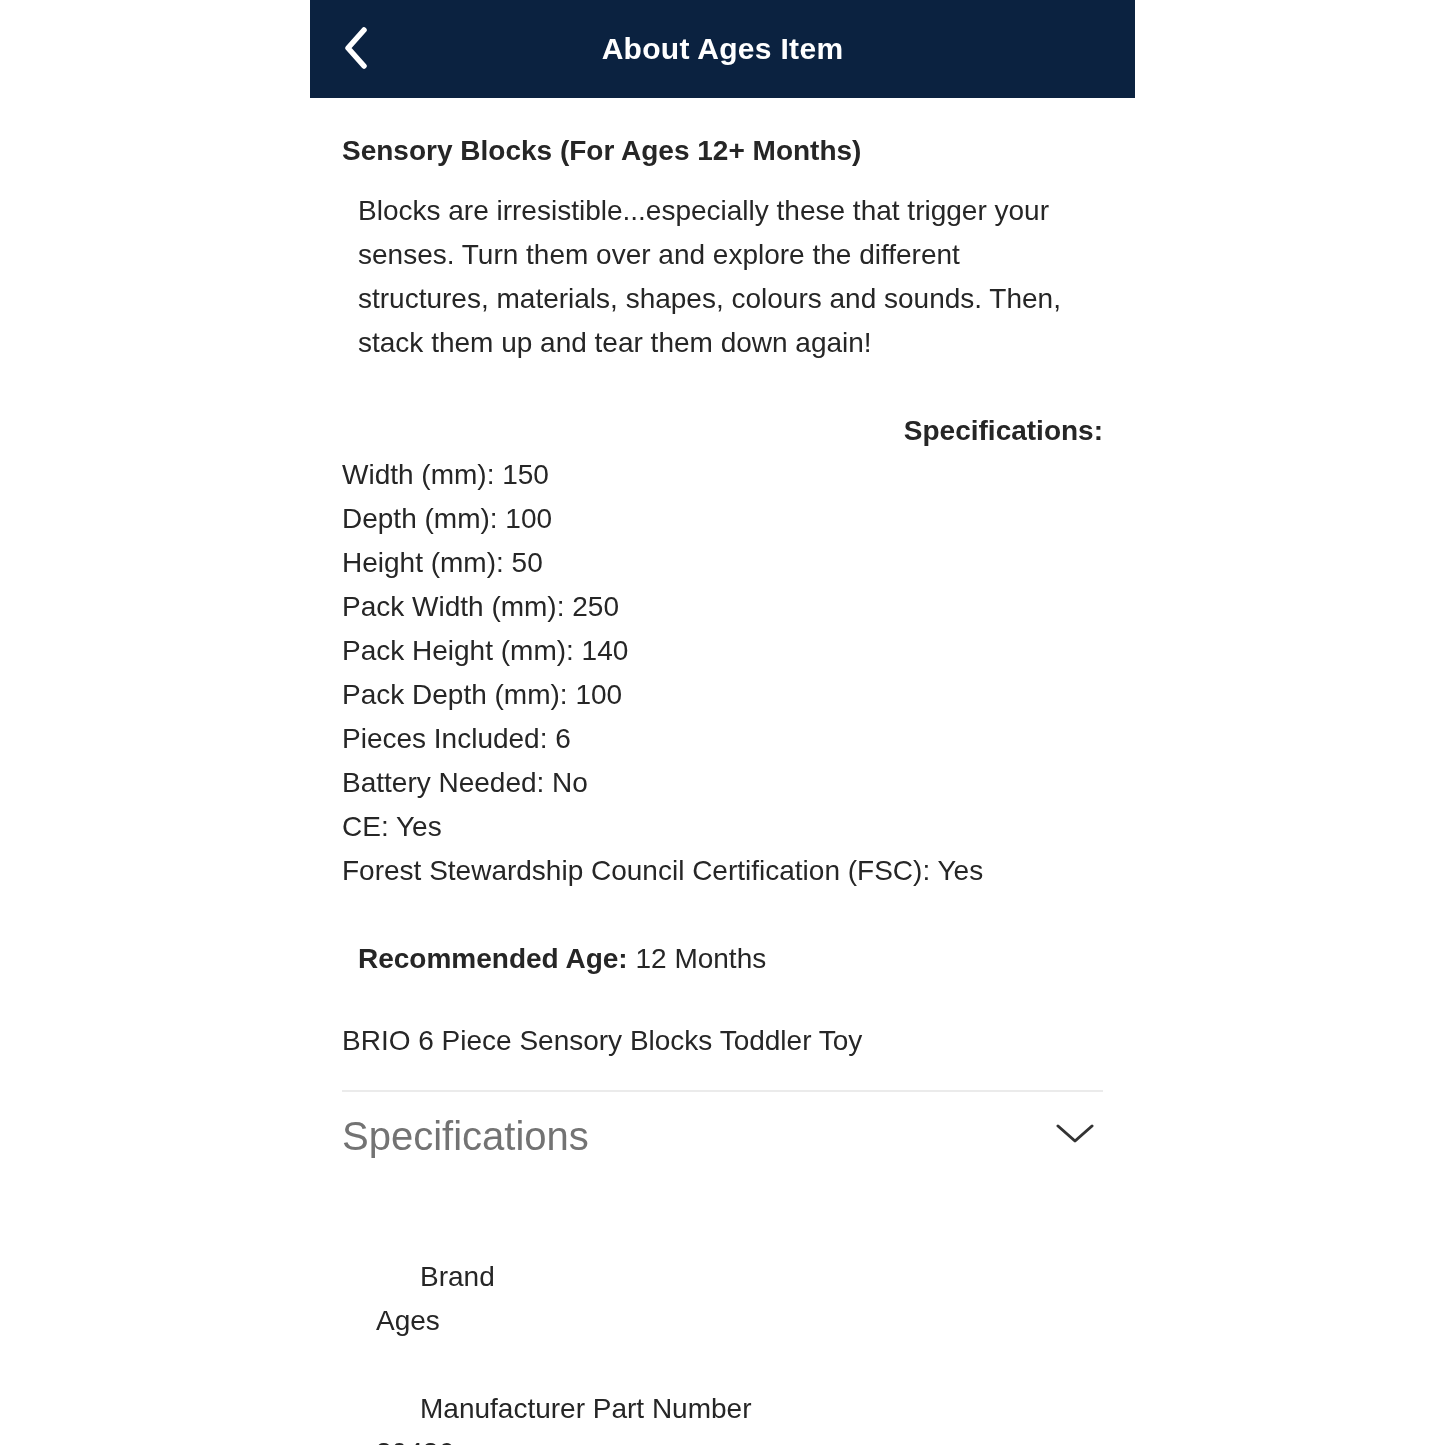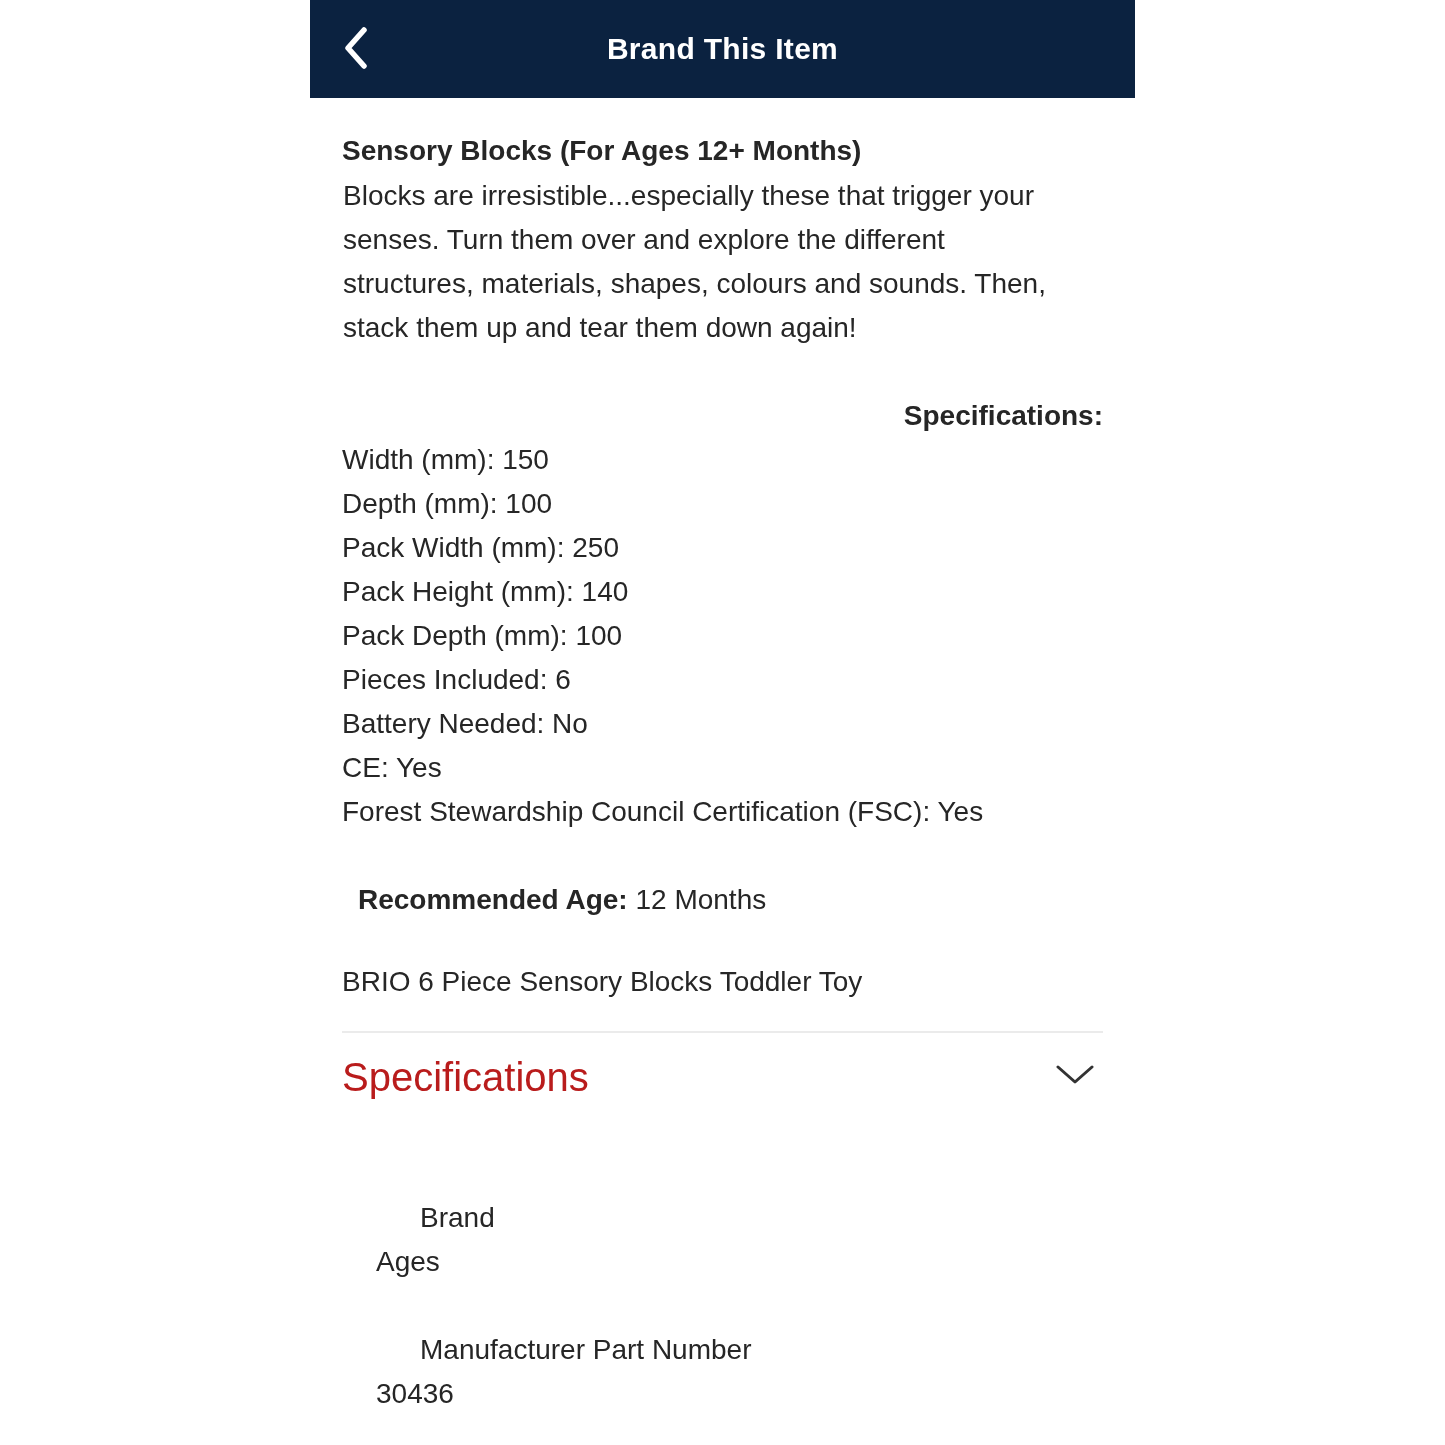--- a/index.html
+++ b/index.html
@@ -47,42 +47,42 @@
     letter-spacing: 0.3px;
   }
   
   .content { padding: 31px 32px 0 32px; }
   .text-line, .description, .product-title, .specs-heading, .spec-line,
   .recommended-age, .product-name, .detail-label, .detail-value {
     font-size: 28px;
     line-height: 44px;
   }
   .product-title { font-weight: bold; }
-  .description { margin: 1px; max-width: 740px; }
+  .description { margin: 16px; max-width: 740px; }
   .specs-heading { font-weight: bold; margin-top: 44px; text-align: right; }
   .recommended-age { margin-top: 44px; }
   .recommended-age .label { font-weight: bold; margin-left: 16px; }
   .product-name { margin-top: 38px; }
   .divider {
     border: none;
     border-top: 2px solid #ebebeb;
     margin: 27px 0 0 0;
   }
   
   .accordion-header {
     display: flex;
     align-items: center;
     justify-content: space-between;
     padding: 20px 8px 22px 0;
     cursor: pointer;
   }
   .accordion-title {
     font-size: 40px;
     font-weight: 400;
-    color: #b91c1c;
+    color: #737373;
     line-height: 48px;
   }
   .chevron-down { display: block; }
   
   .details { padding: 73px 0 0 34px; }
   .detail-row + .detail-row { margin-top: 44px; }
   .detail-label { font-weight: normal; margin-left: 44px; }
 </style>
 </head>
 <body>
@@ -90,34 +90,35 @@
 <div class="page">
 
   <header class="app-header">
     <button class="back-button">
       <span>
         <svg width="24" height="42" viewBox="0 0 24 42" fill="none">
           <polyline points="20,3 4,21 20,39" stroke="#ffffff" stroke-width="5.5" stroke-linecap="round" stroke-linejoin="round"></polyline>
         </svg>
       </span>
     </button>
-    <div class="header-title">Brand This Item</div>
+    <div class="header-title">About Ages Item</div>
   </header>
 
   <main class="content">
 
     <div class="product-title">Sensory Blocks (For Ages 12+ Months)</div>
 
     <p class="description">Blocks are irresistible...especially these that trigger your senses. Turn them over and explore the different structures, materials, shapes, colours and sounds. Then, stack them up and tear them down again!</p>
 
     <div class="specs-heading">Specifications:</div>
 
     <div>
       <div class="spec-line">Width (mm): 150</div>
       <div class="spec-line">Depth (mm): 100</div>
+      <div class="spec-line">Height (mm): 50</div>
       <div class="spec-line">Pack Width (mm): 250</div>
       <div class="spec-line">Pack Height (mm): 140</div>
       <div class="spec-line">Pack Depth (mm): 100</div>
       <div class="spec-line">Pieces Included: 6</div>
       <div class="spec-line">Battery Needed: No</div>
       <div class="spec-line">CE: Yes</div>
       <div class="spec-line">Forest Stewardship Council Certification (FSC): Yes</div>
     </div>
 
     <div class="recommended-age">

